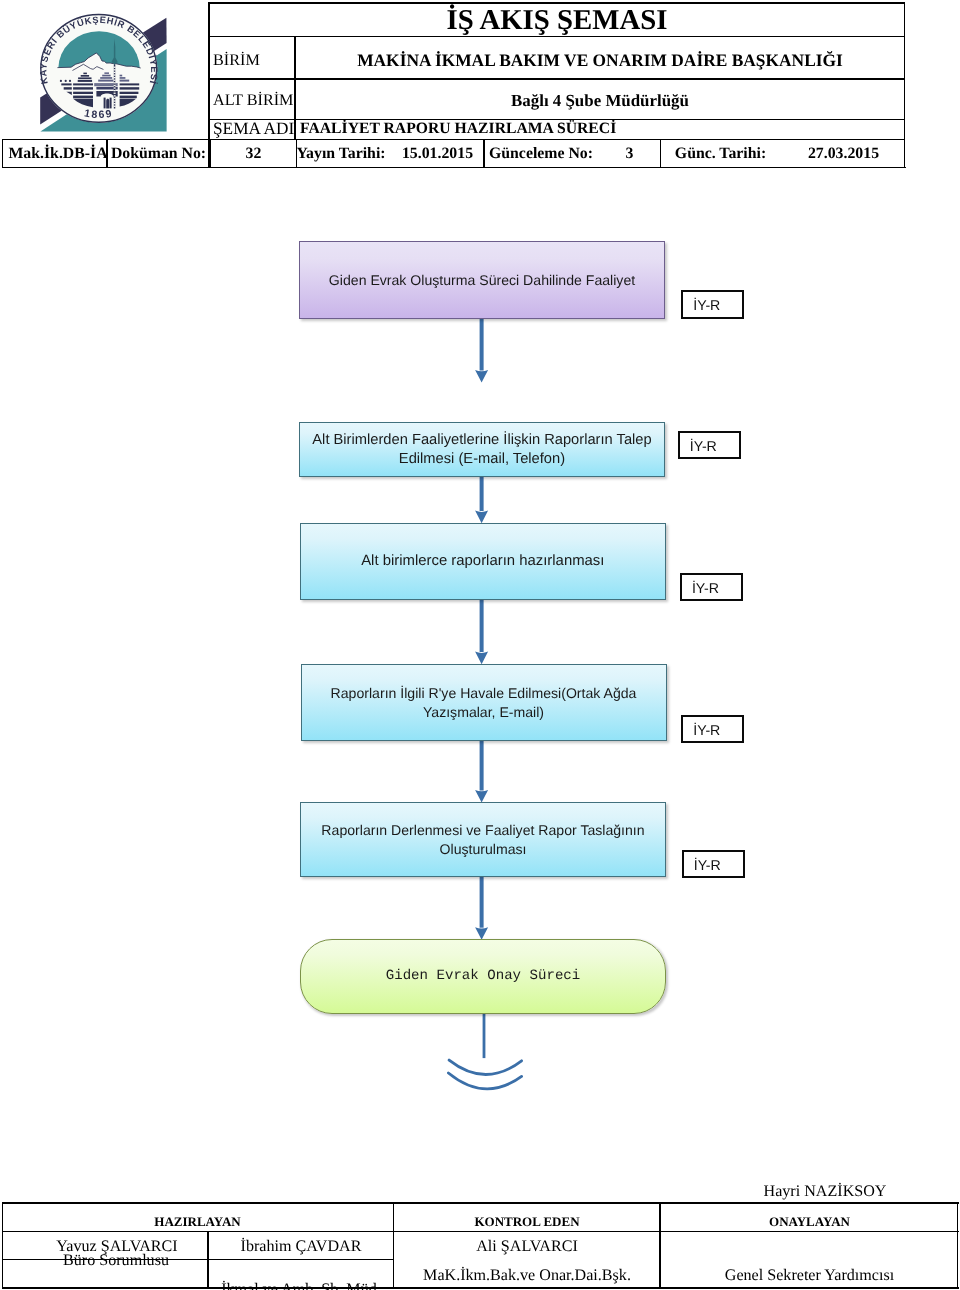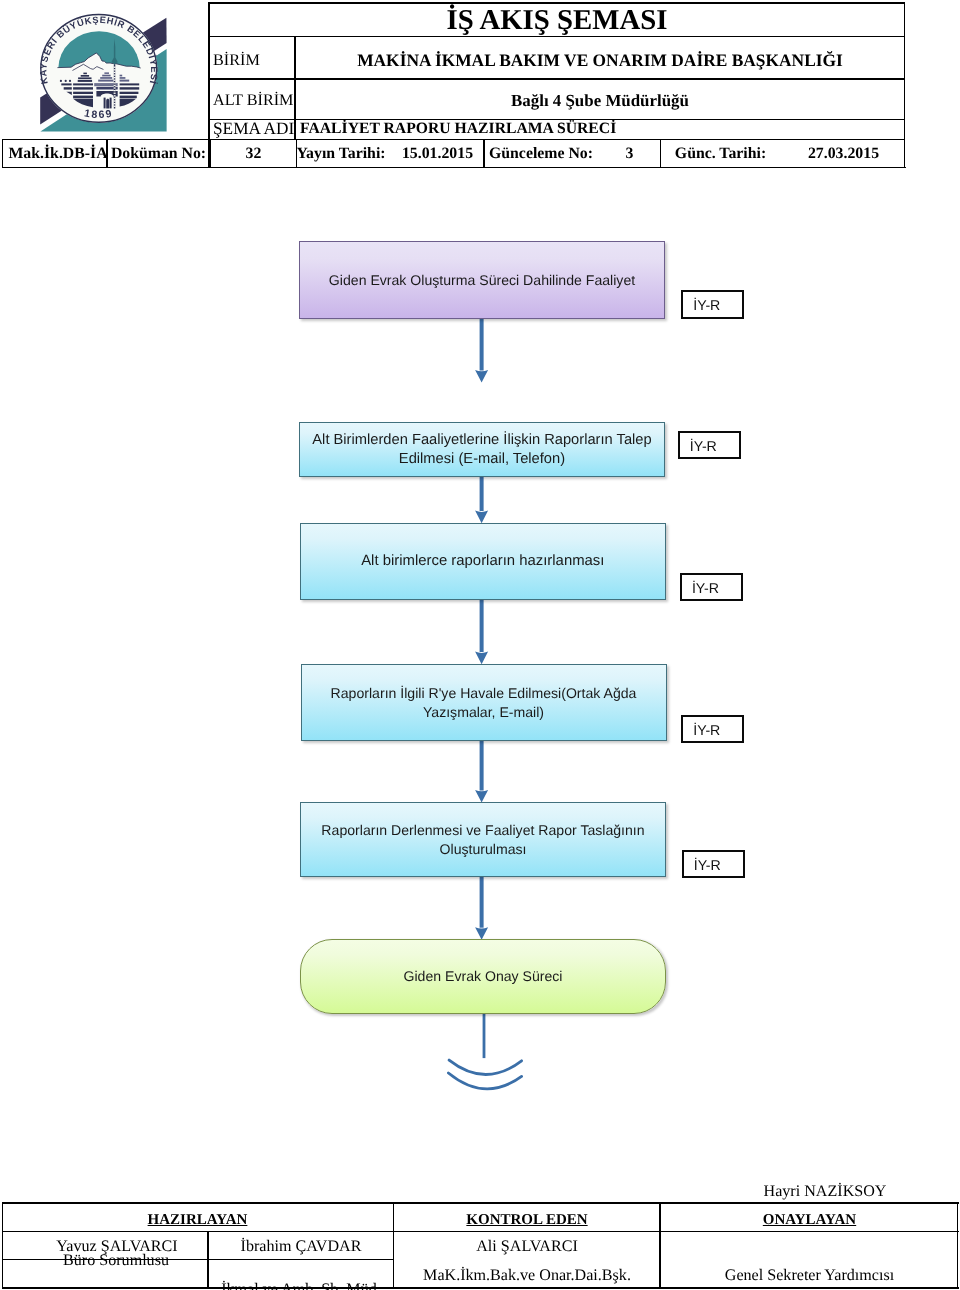--- a/index.html
+++ b/index.html
@@ -36,21 +36,21 @@
             border:1px solid #6d5e8c;box-shadow:1.5px 1.5px 2.5px rgba(0,0,0,.22);}
   .b-blue{background:linear-gradient(to bottom,#e6f7fc 0%,#ddf4fb 20%,#93e3f7 100%);
           border:1px solid #41707d;box-shadow:1.5px 1.5px 2.5px rgba(0,0,0,.22);}
   .b-green{background:linear-gradient(to bottom,#f4fde4 0%,#f0fcdc 20%,#d5fa96 100%);
            border:1px solid #7b9248;box-shadow:1.5px 1.5px 2.5px rgba(0,0,0,.22);}
   #arrows{position:absolute;left:0;top:0;pointer-events:none;}
 
   
   .sg{position:absolute;display:flex;align-items:flex-end;justify-content:center;
       box-sizing:border-box;color:#000;text-align:center;white-space:nowrap;line-height:1;}
-  .sg-h{font-weight:bold;font-size:15px;padding-bottom:3px;text-decoration:underline;}
+  .sg-h{font-weight:bold;font-size:13px;padding-bottom:3px;}
   .sg-n{font-size:16.1px;padding-bottom:3.5px;}
 </style>
 </head>
 <body>
 
 <div id="page">
 
   <div id="logo-wrap">
   <svg width="180" height="145" viewBox="0 0 180 145" xmlns="http://www.w3.org/2000/svg" shape-rendering="geometricPrecision">
     <defs>
@@ -270,21 +270,21 @@
     <div class="tag" style="left:681.3px;top:714.9px;width:62.9px;height:28.3px;">İY-R</div>
 
     <div class="fbox b-blue" style="left:300px;top:802.4px;width:366px;height:74.5px;">
       <span>
           <span class="ln">Raporların Derlenmesi ve Faaliyet Rapor Taslağının</span>
           <span class="ln">Oluşturulması</span>
         </span>
     </div>
     <div class="tag" style="left:681.7px;top:850.2px;width:62.9px;height:27.4px;">İY-R</div>
 
-    <div class="fbox b-green" style="left:300px;top:939px;width:366px;height:75px;border-radius:32px;">
+    <div class="fbox b-green" style="left:300px;top:939px;width:366px;height:75px;border-radius:32px;font-family:Liberation Mono, monospace;">
       <span>
           <span class="ln">Giden Evrak Onay Süreci</span>
         </span>
     </div>
   </div>
 
   <div id="sigtable">
     <div class="sg sg-h" style="left:2px;top:1203px;width:391px;height:28px;">HAZIRLAYAN</div>
     <div class="sg sg-h" style="left:394px;top:1203px;width:266px;height:28px;">KONTROL EDEN</div>
     <div class="sg sg-h" style="left:661px;top:1203px;width:297px;height:28px;">ONAYLAYAN</div>

